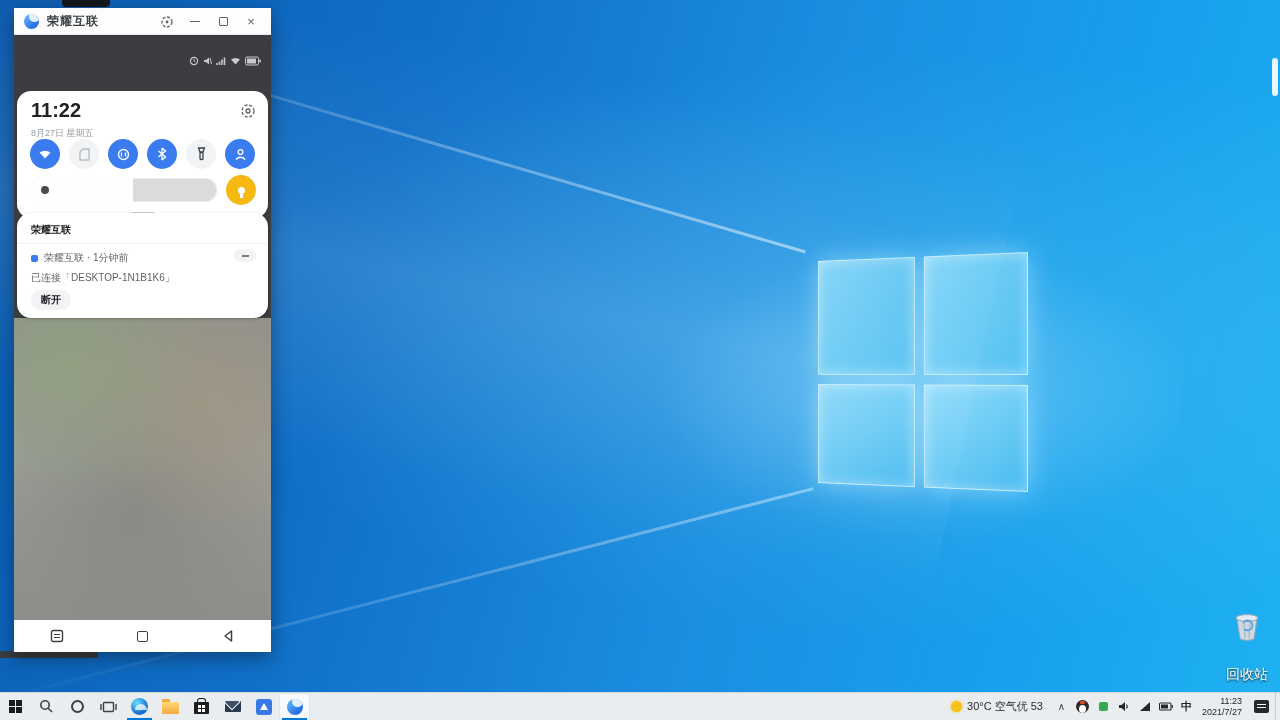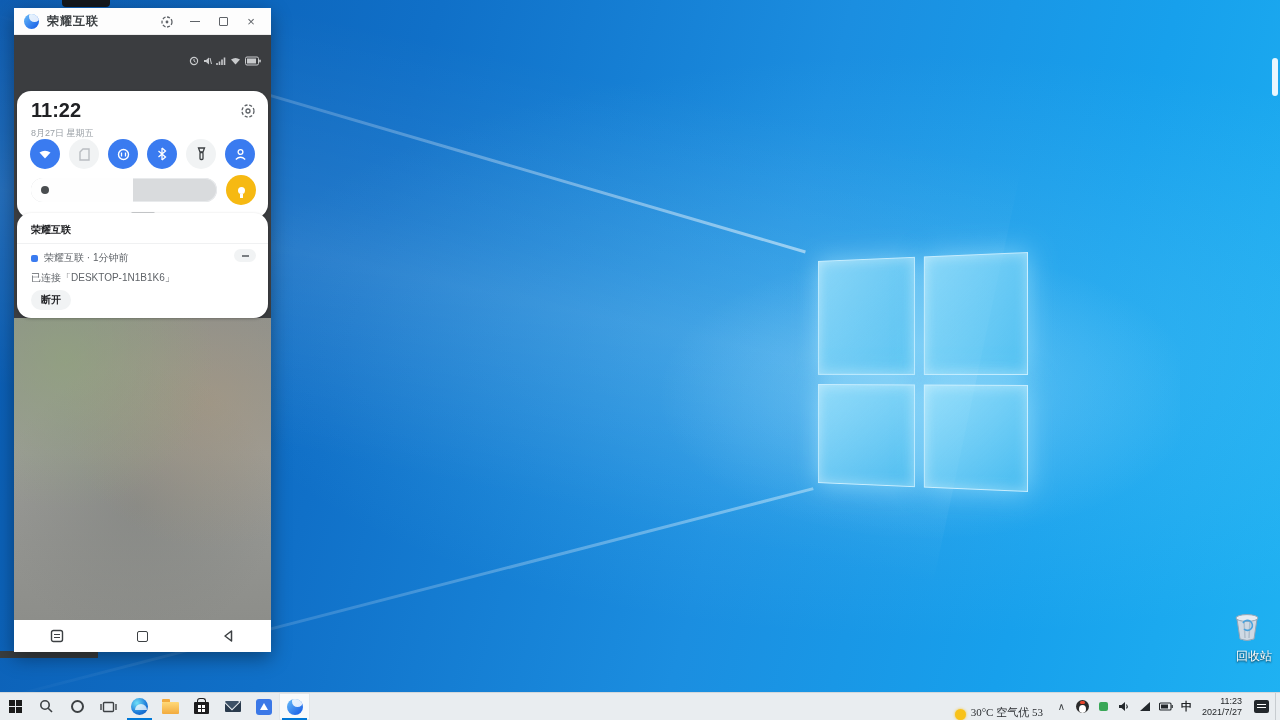--- a/index.html
+++ b/index.html
@@ -29,21 +29,21 @@
     transform:perspective(650px) rotateY(-13deg); transform-origin:100% 50%; }
   .win-pane { background:linear-gradient(135deg, rgba(160,228,252,.78), rgba(84,198,242,.55));
     border:1px solid rgba(215,243,255,.85);
     box-shadow:0 0 26px rgba(170,232,255,.6), inset 0 0 14px rgba(255,255,255,.4); }
 
   .edge-pill { position:absolute; right:2px; top:58px; width:6px; height:38px;
     background:rgba(250,253,255,.92); border-radius:3px; }
 
   
   .recycle { position:absolute; left:1222px; top:610px; width:50px; text-align:center; }
-  .recycle .label { margin-top:2px; font-size:12px; color:#fff; text-shadow:0 1px 2px rgba(0,0,0,.85);text-align:right; }
+  .recycle .label { margin-top:20px; font-size:14px; color:#fff; text-shadow:0 1px 2px rgba(0,0,0,.85); }
 
   
   .notch-tab { position:absolute; left:62px; top:0; width:48px; height:7px;
     background:#15181c; border-radius:0 0 4px 4px; }
   .behind-sliver { position:absolute; left:0; top:651px; width:98px; height:7px; background:#3a3e40; }
 
   .pwin { position:absolute; left:14px; top:8px; width:257px; height:644px;
     background:#8b5cf6; box-shadow:0 6px 18px rgba(0,0,0,.38); }
   .ptitle { position:relative; height:27px; background:#fdfdfd; border-bottom:1px solid #ececec;
     display:flex; align-items:center; padding:0 8px; }
@@ -140,21 +140,21 @@
   .blueapp-ic { width:16px; height:16px; border-radius:3px; background:#3b78e7;
     display:flex; align-items:center; justify-content:center; }
   .blueapp-ic i { display:block; width:0; height:0; border-left:4px solid transparent;
     border-right:4px solid transparent; border-bottom:7px solid #fff; }
   .mini-logo { width:16px; height:16px; border-radius:50%; position:relative; overflow:hidden;
     background:linear-gradient(135deg,#5fb2f6 10%,#1b62e8 90%); }
   .mini-logo::after { content:""; position:absolute; left:5px; top:-3px; width:11px; height:11px;
     border-radius:50%; background:rgba(255,255,255,.85); }
 
   .tb-right { margin-left:auto; display:flex; align-items:center; }
-  .weather-chip { display:flex; align-items:flex-end; gap:5px; padding:0 8px; height:100%;font-family:Liberation Serif, serif; }
+  .weather-chip { display:flex; align-items:center; gap:5px; padding:0 8px; height:100%; }
   .sun-dot { width:11px; height:11px; border-radius:50%; background:#f8c21a;
     box-shadow:0 0 3px rgba(248,194,26,.9); }
   .weather-text { font-size:11px; color:#2a2d30; white-space:nowrap; }
   .tray-ic { width:17px; display:flex; align-items:center; justify-content:center; margin:0 2px; }
   .chev { font-size:10px; color:#3c4043; }
   .qq-ic { width:13px; height:13px; border-radius:50%; background:#2b2b2b; position:relative; overflow:hidden; }
   .qq-ic::after { content:""; position:absolute; left:3px; top:5px; width:7px; height:8px;
     border-radius:50%; background:#fff; }
   .qq-ic::before { content:""; position:absolute; left:4px; top:1px; width:5px; height:3px;
     border-radius:2px; background:#e8452c; z-index:2; }

